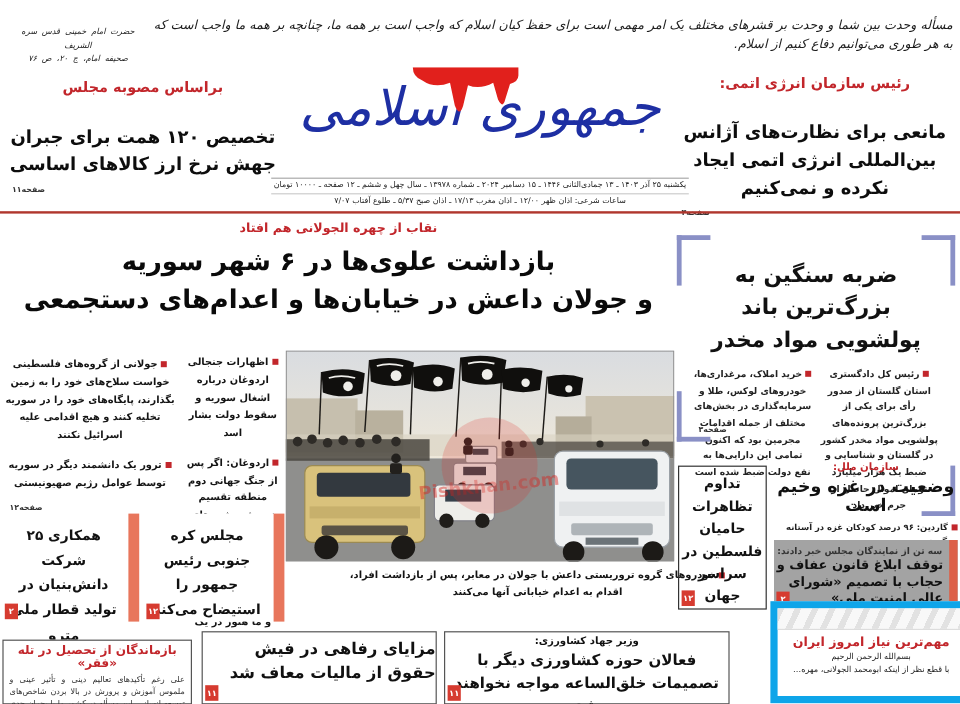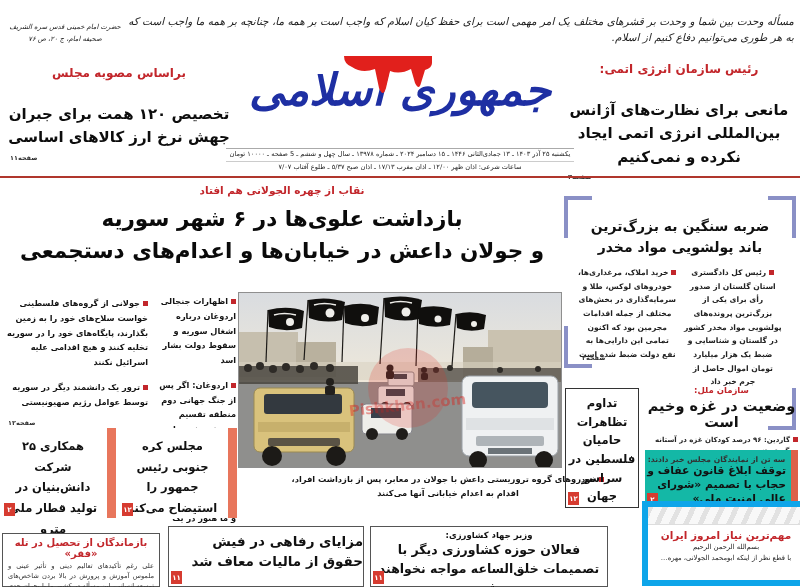--- a/index.html
+++ b/index.html
@@ -4,60 +4,60 @@
 <style>
   html,body{margin:0;padding:0;background:#fff;}
   #page{position:relative;width:800px;height:587px;background:#fff;overflow:hidden;
         font-family:"DejaVu Sans",sans-serif;direction:rtl;color:#111;}
 
   
   #banner{position:absolute;top:2px;left:6px;right:6px;height:50px;display:flex;}
   #banner .quote{flex:1;font-style:italic;font-size:10.5px;line-height:1.5;
                  padding-top:12px;color:#1c1c1c;}
   #banner .attrib{width:118px;font-style:italic;font-size:6.8px;color:#222;text-align:center;
-                  padding-top:20px;line-height:1.7;}
+                  padding-top:20px;line-height:1.7;font-family:Liberation Mono, monospace;}
 
   
   #head-right{position:absolute;left:562px;top:62px;width:234px;text-align:center;}
   #head-left{position:absolute;left:4px;top:66px;width:230px;text-align:center;}
   .kicker{color:#c2262b;font-weight:bold;font-size:12px;margin-bottom:23px;}
   .headline-md{font-size:15px;font-weight:800;line-height:1.55;color:#0d0d0d;}
   .pageref{font-size:6.5px;color:#333;font-weight:bold;text-align:left;margin:4px 2px 0 6px;}
 
   #masthead-center{position:absolute;left:222px;top:56px;width:356px;height:120px;text-align:center;}
-  #logo{position:relative;font-size:44px;font-weight:bold;font-style:italic;color:#1e2fa3;
+  #logo{position:relative;font-size:44px;font-weight:normal;font-style:italic;color:#1e2fa3;
         line-height:1.55;letter-spacing:-1px;z-index:1;}
   #drip{position:absolute;left:118px;top:0px;z-index:2;}
   #datelines{position:absolute;left:4px;right:4px;bottom:2px;border-top:1px solid #aaa;}
   .dateline{font-size:6.6px;color:#222;line-height:1.8;white-space:nowrap;overflow:hidden;}
   .dateline+.dateline{border-top:1px solid #ccc;}
   #red-rule{position:absolute;left:0;right:0;top:176px;height:2px;background:#b0362d;}
 
   
   #lead{position:absolute;left:8px;top:184px;width:548px;text-align:center;}
   #lead .kicker{font-size:10.5px;margin-bottom:7px;}
   .lead-line{font-size:21.5px;font-weight:800;line-height:1.5;color:#0a0a0a;}
 
   
   #drug-box{position:absolute;left:562px;top:190px;width:236px;height:244px;}
   .br{position:absolute;width:24px;height:38px;}
   .br.tr{top:6px;right:2px;border-top:4px solid #8a90c6;border-right:4px solid #8a90c6;}
   .br.tl{top:6px;left:2px;border-top:4px solid #8a90c6;border-left:4px solid #8a90c6;}
   .br.bl{bottom:66px;left:2px;border-bottom:4px solid #8a90c6;border-left:4px solid #8a90c6;}
   .br.brc{bottom:4px;right:2px;border-bottom:4px solid #8a90c6;border-right:4px solid #8a90c6;}
-  #drug-box h2{margin:26px 18px 8px;font-size:14px;font-weight:800;line-height:1.5;text-align:center;}
+  #drug-box h2{margin:26px 18px 8px;font-size:18px;font-weight:800;line-height:1.5;text-align:center;}
   #drug-cols{display:flex;gap:7px;padding:0 16px;}
   .mini{flex:1;font-size:7.6px;font-weight:600;color:#222;line-height:1.8;text-align:center;}
   .sq{display:inline-block;width:5px;height:5px;background:#c2262b;margin-left:3px;}
   #drug-page{position:absolute;right:auto;left:20px;bottom:72px;font-size:6.5px;font-weight:bold;color:#333;}
 
   
   #col-left{position:absolute;left:2px;top:296px;width:146px;}
   #col-mid{position:absolute;left:152px;top:294px;width:84px;}
-  .bullet-p{font-size:8.2px;font-weight:700;color:#141414;line-height:1.8;margin:0 0 10px;}
+  .bullet-p{font-size:8.2px;font-weight:700;color:#141414;line-height:1.8;text-align:center;margin:0 0 10px;}
   #col-left .pageref,#col-mid .pageref{text-align:left;margin-top:2px;}
 
   
   #photo{position:absolute;left:238px;top:292px;width:324px;height:176px;}
   #caption{position:absolute;left:238px;top:473px;width:324px;font-size:8.3px;font-weight:700;
            text-align:center;line-height:1.65;color:#141414;margin-left:48px;}
 
   
   .barbox{position:absolute;background:#fff;}
   .barbox .vbar{position:absolute;top:0;bottom:0;right:0;width:9px;background:#e8765c;}
@@ -68,21 +68,21 @@
   #korea-box{left:120px;top:428px;width:117px;height:90px;}
 
   
   #gaza{position:absolute;left:645px;top:385px;width:153px;text-align:center;}
   #gaza .kicker{font-size:8.5px;margin-bottom:3px;}
   #gaza h3{margin:0;font-size:14.5px;font-weight:800;}
   #gaza .gbullet{font-size:7px;font-weight:600;text-align:right;margin-top:5px;line-height:1.5;color:#222;}
   #gaza .pageref{margin-top:1px;}
 
   
-  #hijab-box{position:absolute;left:645px;top:450px;width:153px;height:58px;background:#14b8a6;}
+  #hijab-box{position:absolute;left:645px;top:450px;width:153px;height:58px;background:#a3a3a3;}
   #hijab-box .vbar{position:absolute;top:0;bottom:0;right:0;width:7px;background:#dd6048;}
   #hijab-box .l1{font-size:7.6px;font-weight:600;text-align:center;padding:5px 12px 0 2px;color:#333;}
   #hijab-box .l2{font-size:10.8px;font-weight:800;text-align:right;line-height:1.3;padding-left:2px;padding-right:12px;}
 
   
   #palestine-box{position:absolute;left:565px;top:388px;width:72px;height:118px;border:1.5px solid #333;}
   #palestine-box .ptxt{font-size:11.5px;font-weight:800;text-align:center;line-height:1.62;padding-top:5px;}
 
   
   .plainbox{position:absolute;border:1px solid #555;background:#fff;}
@@ -119,21 +119,21 @@
     <div class="headline-md">مانعی برای نظارت‌های آژانس بین‌المللی انرژی اتمی ایجاد نکرده و نمی‌کنیم</div>
     <div class="pageref">صفحه۳</div>
   </div>
 
   <div id="masthead-center">
     <svg id="drip" width="96" height="46" viewBox="0 0 96 46">
       <path fill="#e1201c" d="M4,0 H92 V7 Q92,12 85,14 L81,27 Q79,35 75,27 L71,13 Q60,19 50,15 L46,32 Q43,42 39,32 L35,13 Q22,18 12,11 Q4,8 4,0 Z"></path>
     </svg>
     <div id="logo">جمهوری اسلامی</div>
     <div id="datelines">
-      <div class="dateline">یکشنبه ۲۵ آذر ۱۴۰۳ ـ ۱۳ جمادی‌الثانی ۱۴۴۶ ـ ۱۵ دسامبر ۲۰۲۴ ـ شماره ۱۳۹۷۸ ـ سال چهل و ششم ـ 5 صفحه ـ ۱۰۰۰۰ تومان</div>
+      <div class="dateline">یکشنبه ۲۵ آذر ۱۴۰۳ ـ ۱۳ جمادی‌الثانی ۱۴۴۶ ـ ۱۵ دسامبر ۲۰۲۴ ـ شماره ۱۳۹۷۸ ـ سال چهل و ششم ـ ۱۲ صفحه ـ ۱۰۰۰۰ تومان</div>
       <div class="dateline">ساعات شرعی: اذان ظهر ۱۲/۰۰ ـ اذان مغرب ۱۷/۱۳ ـ اذان صبح ۵/۳۷ ـ طلوع آفتاب ۷/۰۷</div>
     </div>
   </div>
 
   <div id="head-left">
     <div class="kicker">براساس مصوبه مجلس</div>
     <div class="headline-md">تخصیص ۱۲۰ همت برای جبران جهش نرخ ارز کالاهای اساسی</div>
     <div class="pageref">صفحه۱۱</div>
   </div>
 

